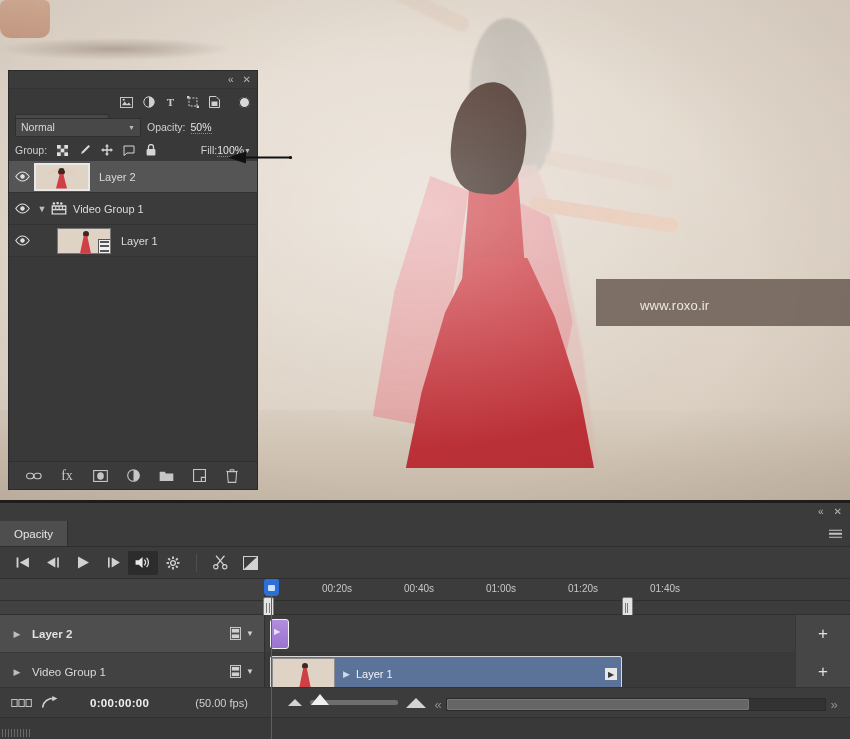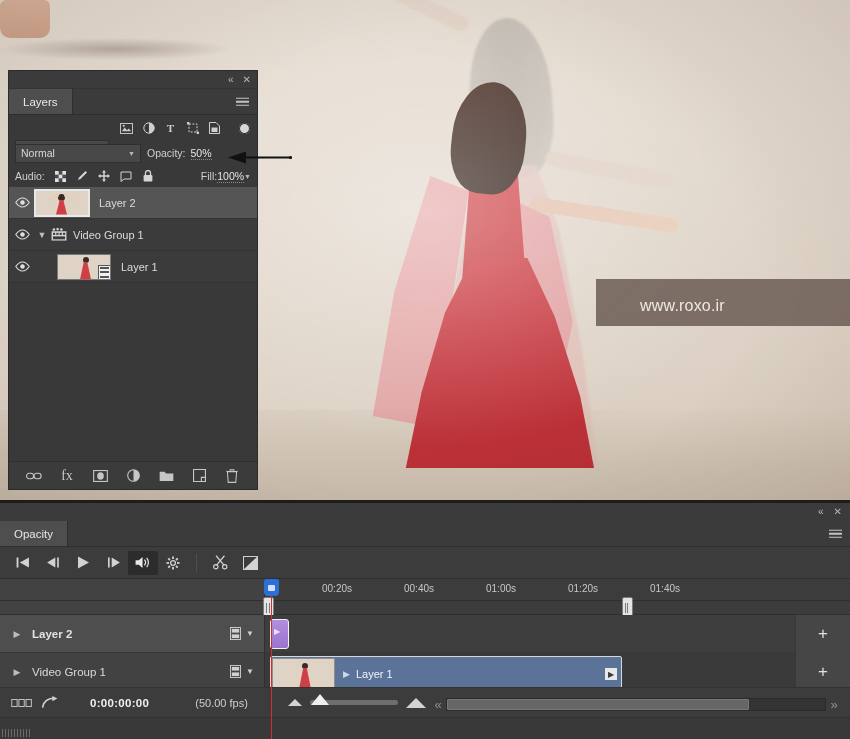--- a/index.html
+++ b/index.html
@@ -79,21 +79,21 @@
   
   .watermark {
     position: absolute; left: 596px; top: 279px; width: 254px; height: 47px;
     background: rgba(110,96,86,.88);
     display: flex; flex-direction: column; justify-content: center;
     padding-left: 44px;
   }
   .wm-main { font-size: 20px; color: #fff; letter-spacing: .4px; line-height: 1; }
   .wm-main b { font-weight: 700; letter-spacing: 1px; }
   .wm-main span.light { font-weight: 400; }
-  .wm-sub { font-size: 16px; color: #efe9e3; margin-top: 6px; letter-spacing: .2px; }
+  .wm-sub { font-size: 13px; color: #efe9e3; margin-top: 6px; letter-spacing: .2px; }
 
   
   .panel { position: absolute; background: #393939; border: 1px solid #2b2b2b; }
   .panel-titlebar {
     height: 18px; background: #3b3b3b; display: flex; align-items: center;
     justify-content: flex-end; padding-right: 6px; gap: 9px;
     border-bottom: 1px solid #333;
   }
   .chrome-btn { color: #b6b6b6; font-size: 10px; line-height: 1; cursor: pointer; }
   .tabbar { height: 26px; background: #3b3b3b; display: flex; align-items: stretch;
@@ -293,30 +293,20 @@
     </div>
   </div>
 
   <div class="panel" id="layers-panel">
 
     <div class="panel-titlebar">
       <span class="chrome-btn">«</span>
       <span class="chrome-btn">✕</span>
     </div>
 
-    <div class="tabbar">
-      <div class="tab active">
-        <span>Layers</span>
-      </div>
-      <div class="hamburger">
-          <i></i>
-          <i></i>
-          <i></i>
-        </div>
-    </div>
 
     <div class="lp-body">
 
       <div class="lp-filter-row">
         <div class="kind-select">
           <span>
             <svg width="9" height="9" viewBox="0 0 10 10">
                 <circle cx="4" cy="4" r="3" fill="none" stroke="#d0d0d0" stroke-width="1.1"></circle>
                 <line x1="6.2" y1="6.2" x2="9" y2="9" stroke="#d0d0d0" stroke-width="1.1"></line>
               </svg>
@@ -361,21 +351,21 @@
           <span>Normal</span>
           <span class="caret">▼</span>
         </div>
         <div class="opacity-wrap">
           <span>Opacity:</span>
           <span class="opacity-val">50%</span>
         </div>
       </div>
 
       <div class="lp-lock-row">
-        <span>Audio:</span>
+        <span>Group:</span>
         <span class="lock-icon">
           <svg width="11" height="11" viewBox="0 0 12 12">
               <rect width="12" height="12" fill="#4a4a4a"></rect>
               <rect x="0" y="0" width="4" height="4" fill="#e0e0e0"></rect>
               <rect x="8" y="0" width="4" height="4" fill="#e0e0e0"></rect>
               <rect x="4" y="4" width="4" height="4" fill="#e0e0e0"></rect>
               <rect x="0" y="8" width="4" height="4" fill="#e0e0e0"></rect>
               <rect x="8" y="8" width="4" height="4" fill="#e0e0e0"></rect>
             </svg>
         </span>

